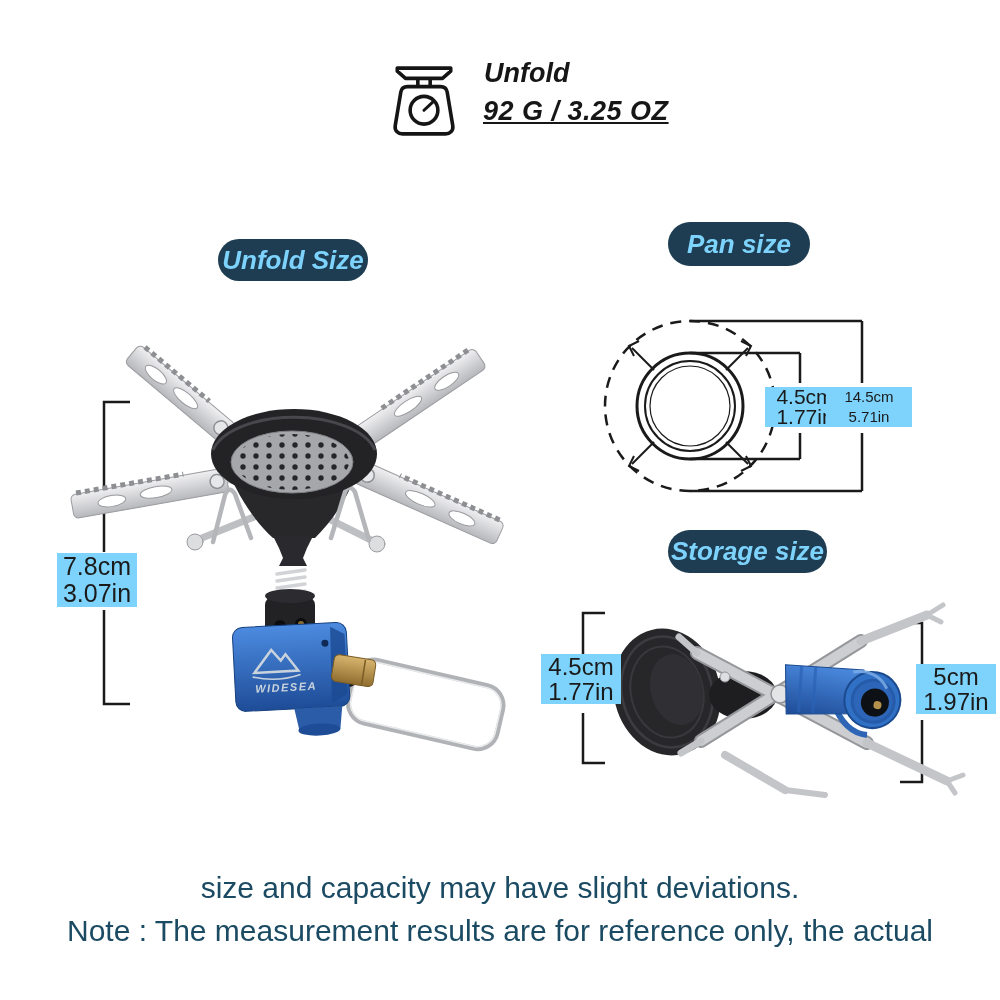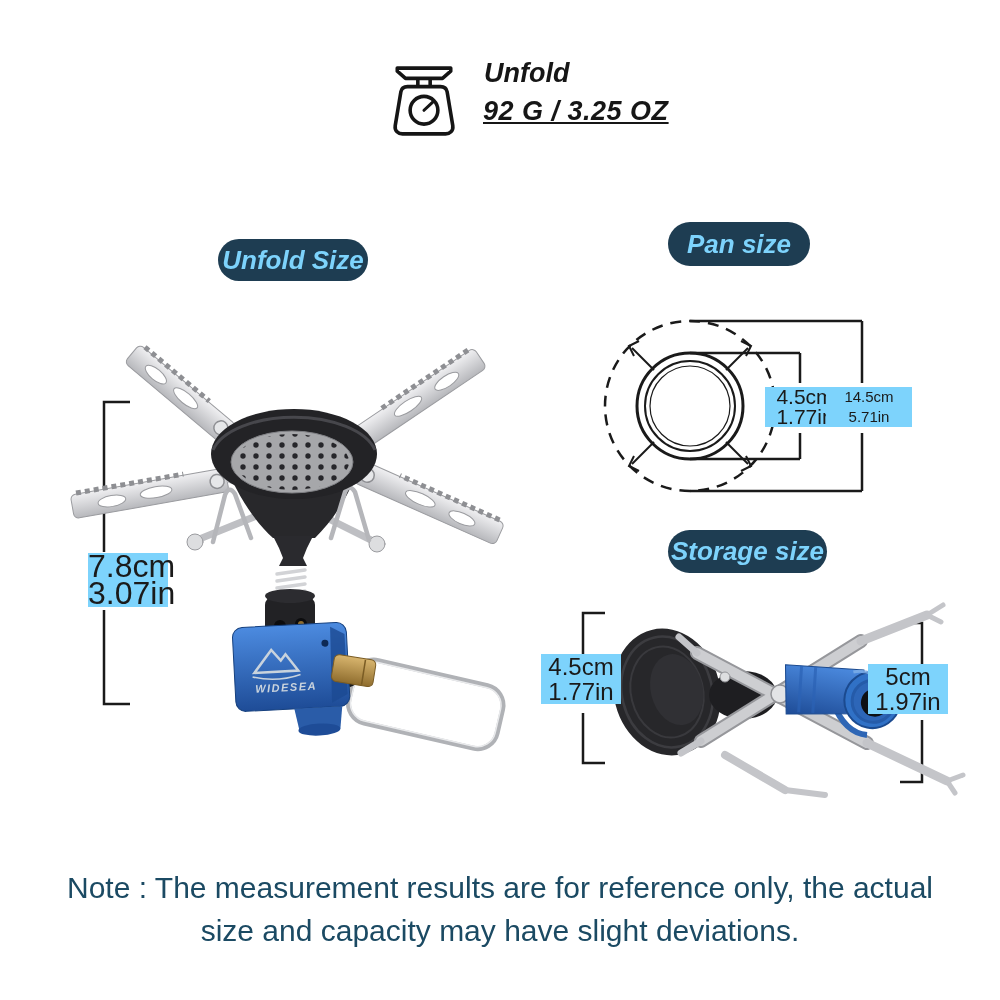--- a/index.html
+++ b/index.html
@@ -12,25 +12,25 @@
   .w-value{left:483px;top:96px;font-size:27px;font-weight:bold;font-style:italic;color:#161616;letter-spacing:.5px;text-decoration:underline;}
   
   .badge{display:flex;align-items:center;justify-content:center;background:var(--badge-bg,#1E3D52);
          color:#7dd3fc;font-weight:bold;font-style:italic;font-size:26px;border-radius:22px;}
   .badge-unfold{left:218px;top:239px;width:150px;height:42px;}
   .badge-pan{left:668px;top:222px;width:142px;height:44px;}
   .badge-storage{left:668px;top:530px;width:159px;height:43px;}
   
   .dim{color:var(--dim-text,#1A1A1A);text-align:center;background:#7dd3fc;}
   .dim div{white-space:nowrap;}
-  .dim-unfold{left:57px;top:553px;width:80px;font-size:32px;line-height:27px;margin-left:31px;}
+  .dim-unfold{left:57px;top:553px;width:80px;font-size:25px;line-height:27px;}
   .dim-pan-inner{left:765px;top:387px;width:80px;font-size:21px;line-height:20px;}
   .dim-pan-outer{left:826px;top:387px;width:86px;font-size:15px;line-height:20px;}
   .dim-storage-left{left:541px;top:654px;width:80px;font-size:24px;line-height:25px;}
-  .dim-storage-right{left:868px;top:664px;width:80px;font-size:24px;line-height:25px;}
+  .dim-storage-right{left:916px;top:664px;width:80px;font-size:24px;line-height:25px;}
   
   .note{left:0;right:0;top:866px;text-align:center;font-size:30px;line-height:43px;
         color:var(--note-text,#1B4A63);}
   
   .dimline{stroke:var(--dim-text,#1A1A1A);stroke-width:2.5;fill:none;}
   .arm{fill:url(#silvG);stroke:#9A9B9F;stroke-width:1;}
   .serr{stroke:#8E8F93;stroke-width:5;stroke-dasharray:5 4;fill:none;}
   .slot{fill:#ffffff;stroke:#9A9B9F;stroke-width:1;}
   .rivet{fill:#E6E7E9;stroke:#8E8F93;stroke-width:1.5;}
   .brand-text{font-family:"Liberation Sans",sans-serif;font-size:11px;font-weight:bold;
@@ -273,17 +273,17 @@
   <div class="abs dim dim-storage-left">
     <div>4.5cm</div>
     <div>1.77in</div>
   </div>
   <div class="abs dim dim-storage-right">
     <div>5cm</div>
     <div>1.97in</div>
   </div>
 
   <div class="abs note">
+    <div>size and capacity may have slight deviations.</div>
     <div>Note : The measurement results are for reference only, the actual</div>
-    <div>size and capacity may have slight deviations.</div>
   </div>
 
 </div>
 
 </body></html>

